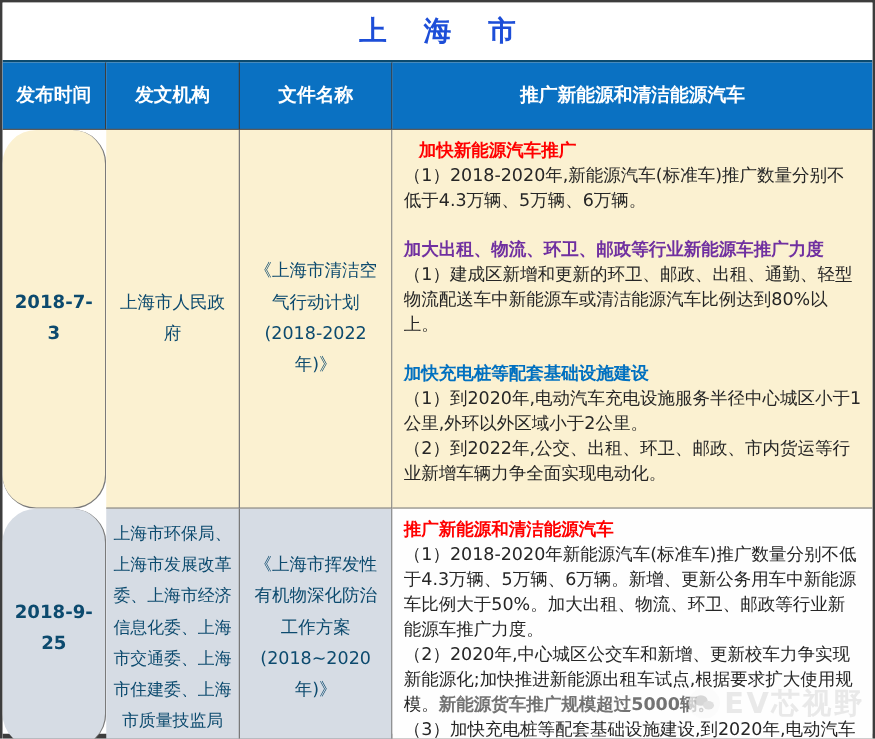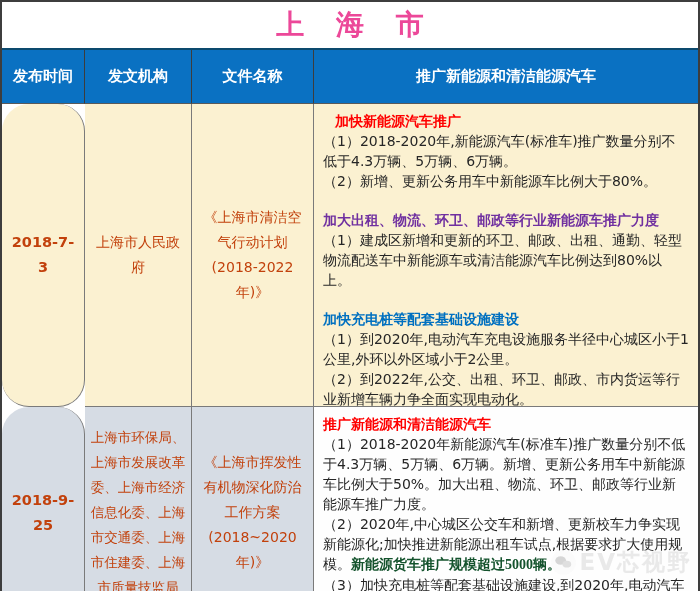--- a/index.html
+++ b/index.html
@@ -10,21 +10,21 @@
     position:relative; width:700px; height:591px;
     border:2px solid #3d3d3d; border-bottom:none;
     background:#fff; overflow:hidden;
   }
 
   .title-bar {
     height:46px; background:#ffffff;
     display:flex; align-items:center; justify-content:center;
   }
   .title-bar span {
-    color:#ec4899; font-size:28px; font-weight:bold; letter-spacing:11px;
+    color:#1d4ed8; font-size:22px; font-weight:bold; letter-spacing:11px;
     padding-left:11px; 
   }
 
   .grid-row {
     display:grid; grid-template-columns:83px 107px 122px 1fr;
   }
   .thead { border-top:2px solid #0c4a6e; height:56px;font-family:Liberation Mono, monospace; }
   .thead .cell {
     background:#0a71c2; color:#ffffff; font-weight:bold; font-size:15px;
     display:flex; align-items:center; justify-content:center;
@@ -36,30 +36,30 @@
   .row .cell:last-child { border-right:none; }
 
   .row1 { height:303px; }
   .row1 .cell { background:#fbf1d1; }
   .row2 { height:180px; }
   .row2 .cell { background:#d6dce4; border-bottom:none; }
   .row2 .cell.points-cell { background:#fefefe; }
 
   .center-cell {
     display:flex; align-items:center; justify-content:center;
-    text-align:center; padding:18px 5px; color:#c2410c; font-size:14px;
+    text-align:center; padding:8px 5px; color:#0c4a6e; font-size:14px;
     line-height:25px;
   }
   .date-cell { font-weight:bold; font-size:14.5px; letter-spacing:0;border-radius:27px; }
 
   .points-cell { padding:7px 9px 0 9px; font-size:14px; line-height:20px; color:#262626; overflow:hidden; }
   .section { margin-bottom:19px; }
   .section:last-child { margin-bottom:0; }
   .sec-heading { font-weight:bold; }
-  .sec-item span.red-text { color:#14532d; font-weight:bold;font-family:Liberation Serif, serif; }
+  .sec-item span.red-text { color:#737373; font-weight:bold; }
 
   .bottom-bar { height:8px; background:#3d3d3d; width:100%; }
 
   .watermark {
     position:absolute; right:6px; bottom:13px;
     display:flex; align-items:center; gap:3px; pointer-events:none;
   }
   .watermark .wm-circle { width:25px; height:25px; opacity:.8; }
   .watermark .wm-text {
     font-size:23px; font-weight:bold; color:rgba(228,228,228,0.82);
@@ -83,21 +83,20 @@
   </div>
 
   <div class="grid-row row row1">
     <div class="cell center-cell date-cell">2018-7-3</div>
     <div class="cell center-cell">上海市人民政府</div>
     <div class="cell center-cell">《上海市清洁空气行动计划(2018-2022年)》</div>
     <div class="cell points-cell">
         <div class="section">
           <div class="sec-heading" style="color: rgb(255, 0, 0); margin-left: 12px;">加快新能源汽车推广</div>
           <div class="sec-item"><span>（1）2018-2020年,新能源汽车(标准车)推广数量分别不低于4.3万辆、5万辆、6万辆。</span></div>
-          <div class="sec-item"><span>（2）新增、更新公务用车中新能源车比例大于80%。</span></div>
         </div>
         <div class="section">
           <div class="sec-heading" style="color: rgb(112, 48, 160);">加大出租、物流、环卫、邮政等行业新能源车推广力度</div>
           <div class="sec-item"><span>（1）建成区新增和更新的环卫、邮政、出租、通勤、轻型物流配送车中新能源车或清洁能源汽车比例达到80%以上。</span></div>
         </div>
         <div class="section">
           <div class="sec-heading" style="color: rgb(0, 112, 192);">加快充电桩等配套基础设施建设</div>
           <div class="sec-item"><span>（1）到2020年,电动汽车充电设施服务半径中心城区小于1公里,外环以外区域小于2公里。</span></div>
           <div class="sec-item"><span>（2）到2022年,公交、出租、环卫、邮政、市内货运等行业新增车辆力争全面实现电动化。</span></div>
         </div>

